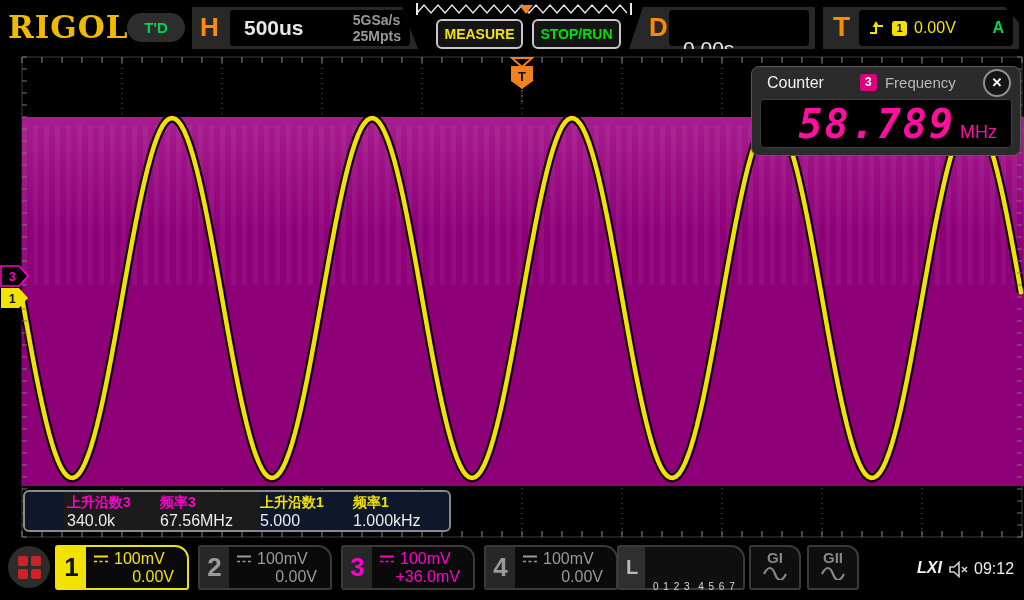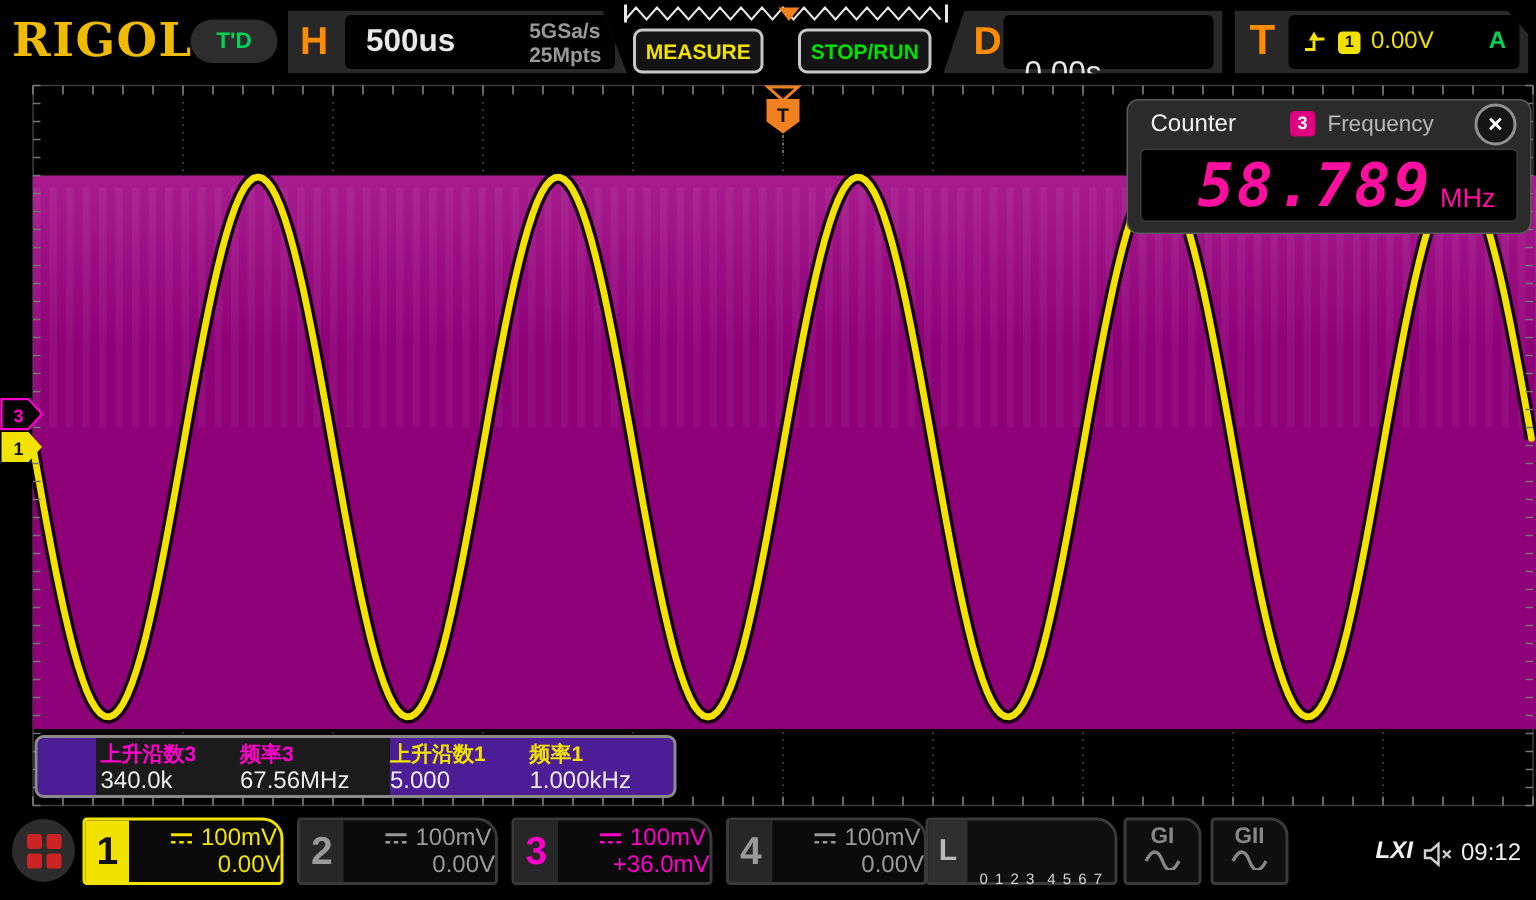--- a/index.html
+++ b/index.html
@@ -23,21 +23,21 @@
   #h-rates{position:absolute;right:9px;top:2px;text-align:left;font-size:14px;color:#999;line-height:16px;}
   #d-inner{left:40px;width:140px;}
   #d-val{position:absolute;left:14px;top:0;line-height:36px;font-size:21px;color:#e8e8e8;margin-top:21px;}
   #t-inner{left:36px;width:154px;display:flex;align-items:center;gap:7px;padding:0 9px;box-sizing:border-box;}
   #t-badge{width:15px;height:15px;border-radius:3px;background:#f2e200;color:#111;font-size:11px;
            font-weight:bold;text-align:center;line-height:15px;}
   #t-level{color:#f2e200;font-size:16px;}
   #t-mode{margin-left:auto;color:#00d455;font-weight:bold;font-size:16px;}
   .hdr-btn{top:19px;height:30px;background:#141414;border:2px solid #c8c8c8;border-radius:6px;
            box-sizing:border-box;font-weight:bold;font-size:14px;text-align:center;line-height:26px;cursor:pointer;}
-  #measure-btn{left:422px;width:87px;color:#f2e200;}
+  #measure-btn{left:436px;width:87px;color:#f2e200;}
   #stoprun-btn{left:532px;width:89px;color:#00e000;}
   #ribbon{left:415px;top:1px;}
 
   
   #wave{left:0;top:0;}
 
   
   #counter{left:751px;top:66px;width:270px;height:90px;background:#2b2b2b;border:1px solid #5a5a5a;
            border-radius:8px;box-sizing:border-box;z-index:6;}
   #counter-head{display:flex;align-items:center;height:31px;}
@@ -48,34 +48,34 @@
   #counter-close{margin-left:auto;margin-right:9px;width:24px;height:24px;border-radius:50%;background:#151515;
                  border:2px solid #909090;color:#fff;font-size:13px;font-weight:bold;text-align:center;
                  line-height:24px;cursor:pointer;box-sizing:content-box;}
   #counter-display{margin:1px 8px 0 8px;height:49px;background:#000;border:1px solid #3c3c3c;border-radius:4px;
                    display:flex;justify-content:flex-end;align-items:flex-end;padding-right:14px;box-sizing:border-box;}
   #counter-value{font-family:"DejaVu Sans Mono",monospace;font-weight:bold;font-style:italic;
                  font-size:40px;line-height:46px;letter-spacing:2px;color:#ff0f9f;}
   #counter-unit{font-size:18px;color:#ff0f9f;margin-left:5px;line-height:30px;}
 
   
-  #measure-panel{left:23px;top:490px;width:428px;height:42px;background:#4c1d95;border:2px solid #8a8a8a;
+  #measure-panel{left:23px;top:490px;width:428px;height:42px;background:#0f172a;border:2px solid #8a8a8a;
                  border-radius:6px;box-sizing:border-box;z-index:6;}
   #measure-highlight{position:absolute;left:39px;top:0;width:196px;height:100%;background:#1b1b1b;}
   .mcol{position:absolute;top:0;height:100%;}
   .mlabel{position:absolute;top:2px;font-size:14px;font-weight:bold;white-space:nowrap;}
   .mvalue{position:absolute;top:20px;font-size:16px;color:#ececec;white-space:nowrap;}
 
   
   #footer{left:0;top:540px;width:1024px;height:60px;background:#000;}
   #menu-btn{position:absolute;left:8px;top:6px;width:42px;height:42px;border-radius:50%;background:#2c2c2c;cursor:pointer;}
   .ch-box{position:absolute;top:5px;width:134px;height:45px;border:2px solid #3a3a3a;
           border-radius:3px 14px 3px 3px;box-sizing:border-box;background:#0a0a0a;display:flex;cursor:pointer;}
   .chnum{width:29px;height:100%;font-size:26px;font-weight:bold;text-align:center;line-height:41px;flex:none;}
-  .chinfo{flex:1;padding:3px 0 0 7px;margin-left:20px;}
+  .chinfo{flex:1;padding:3px 13px 0 7px;}
   .chrow1{display:flex;align-items:center;gap:5px;font-size:16px;line-height:18px;}
   .chrow2{text-align:right;font-size:16px;line-height:18px;}
   #l-box{position:absolute;left:617px;top:5px;width:128px;height:45px;border:2px solid #3a3a3a;
          border-radius:3px 14px 3px 3px;box-sizing:border-box;background:#0f0f0f;display:flex;cursor:pointer;}
   #l-tag{width:26px;background:#2f2f2f;color:#b8b8b8;font-size:20px;font-weight:bold;
          text-align:center;line-height:41px;flex:none;}
   #l-digits{flex:1;color:#d8d8d8;font-size:10px;line-height:13px;padding:7px 0 0 8px;letter-spacing:1px;white-space:pre;}
   .gen-box{position:absolute;top:5px;width:52px;height:45px;border:2px solid #3a3a3a;
            border-radius:3px 12px 3px 3px;box-sizing:border-box;background:#0f0f0f;text-align:center;cursor:pointer;}
   .gen-label{color:#878787;font-size:15px;font-weight:bold;line-height:17px;margin-top:2px;}

